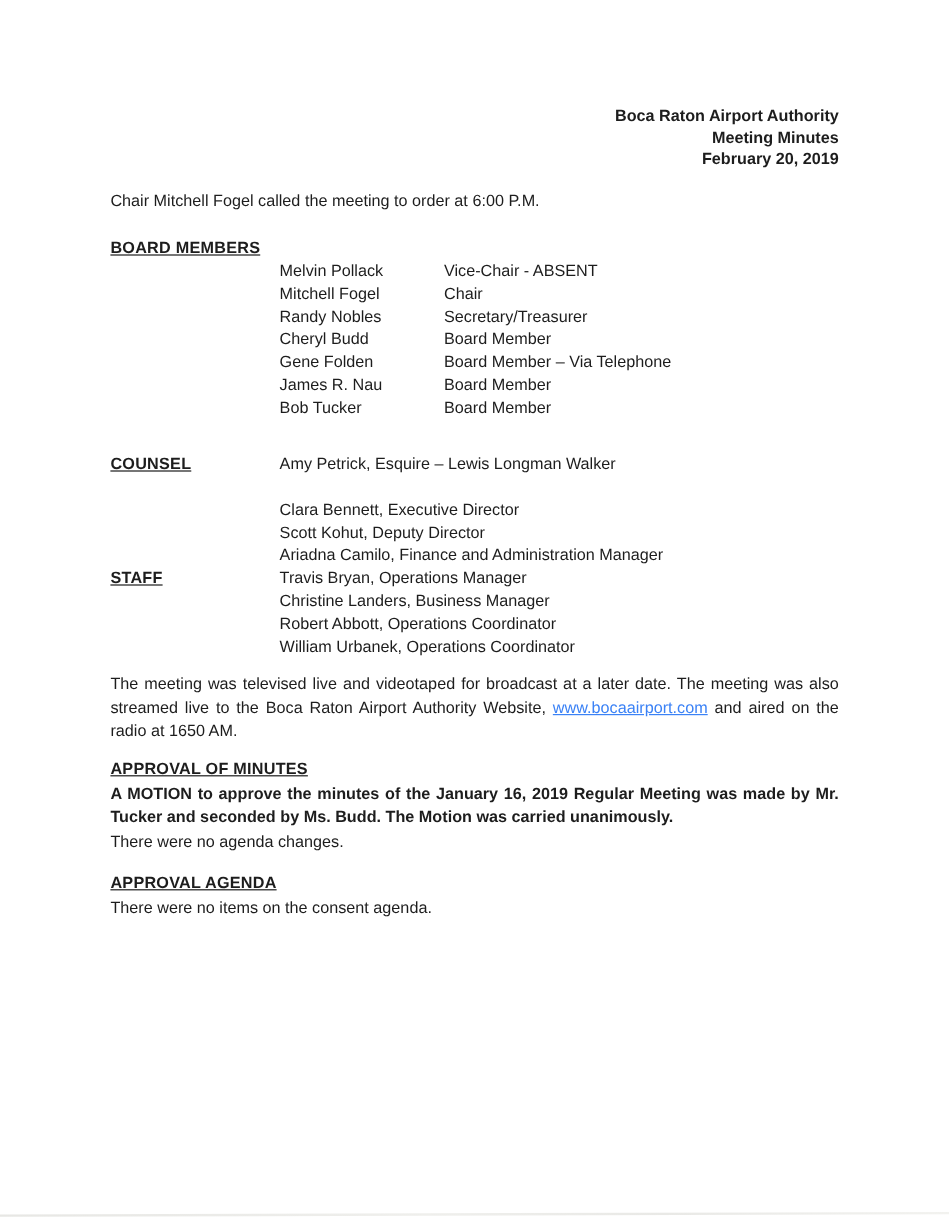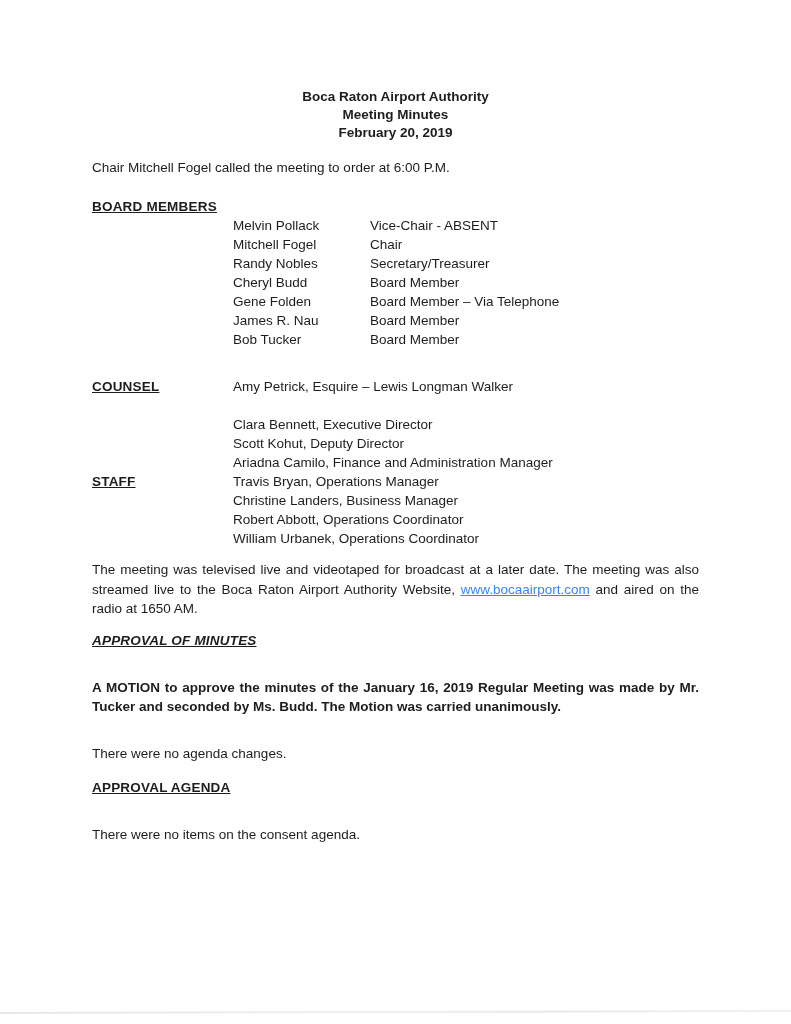--- a/index.html
+++ b/index.html
@@ -9,21 +9,21 @@
     height: 1024px;
     background: #ffffff;
     overflow: hidden;
     font-family: "Liberation Sans", "DejaVu Sans", sans-serif;
     font-size: 13.5px;
     line-height: 18px;
     color: #1d1d1d;
   }
   .content { padding: 88px 92px 0 92px; }
 
-  .title-block { text-align: center; font-weight: bold; }
+  .title-block { text-align: right; font-weight: bold; }
   .title-block div { line-height: 18px; }
 
   .call-to-order { margin-top: 17px; }
 
   .section-heading {
     font-weight: bold;
     text-decoration: underline;
     letter-spacing: 0.2px;
   }
   .board-heading { margin-top: 21px; }
@@ -40,25 +40,25 @@
   .staff-list { line-height: 19px; }
 
   .broadcast {
     margin-top: 12px;
     text-align: justify;
     line-height: 19.5px;
   }
   .doc-link { color: #3b82f6; text-decoration: underline; cursor: pointer; }
 
   .topic-heading { margin-top: 16px; padding-top: 0; }
-  .approval-heading { margin-top: 13px; font-style: italic; }
+  .approval-heading { margin-top: 13px; }
   .agenda-heading { margin-top: 17px; }
   .consent-heading { margin-top: 16px; }
 
-  .section-body { margin-top: 28px; line-height: 19px; }
+  .section-body { margin-top: 2px; line-height: 19px; }
   .motion-body { font-weight: bold; text-align: justify; }
 
   .scan-line {
     position: absolute;
     left: 0;
     right: 0;
     top: 1011px;
     height: 2px;
     background: linear-gradient(90deg, #e7e7e4 0%, #efefec 45%, #e9e9e6 70%, #f2f2ef 100%);
     transform: rotate(-0.15deg);

